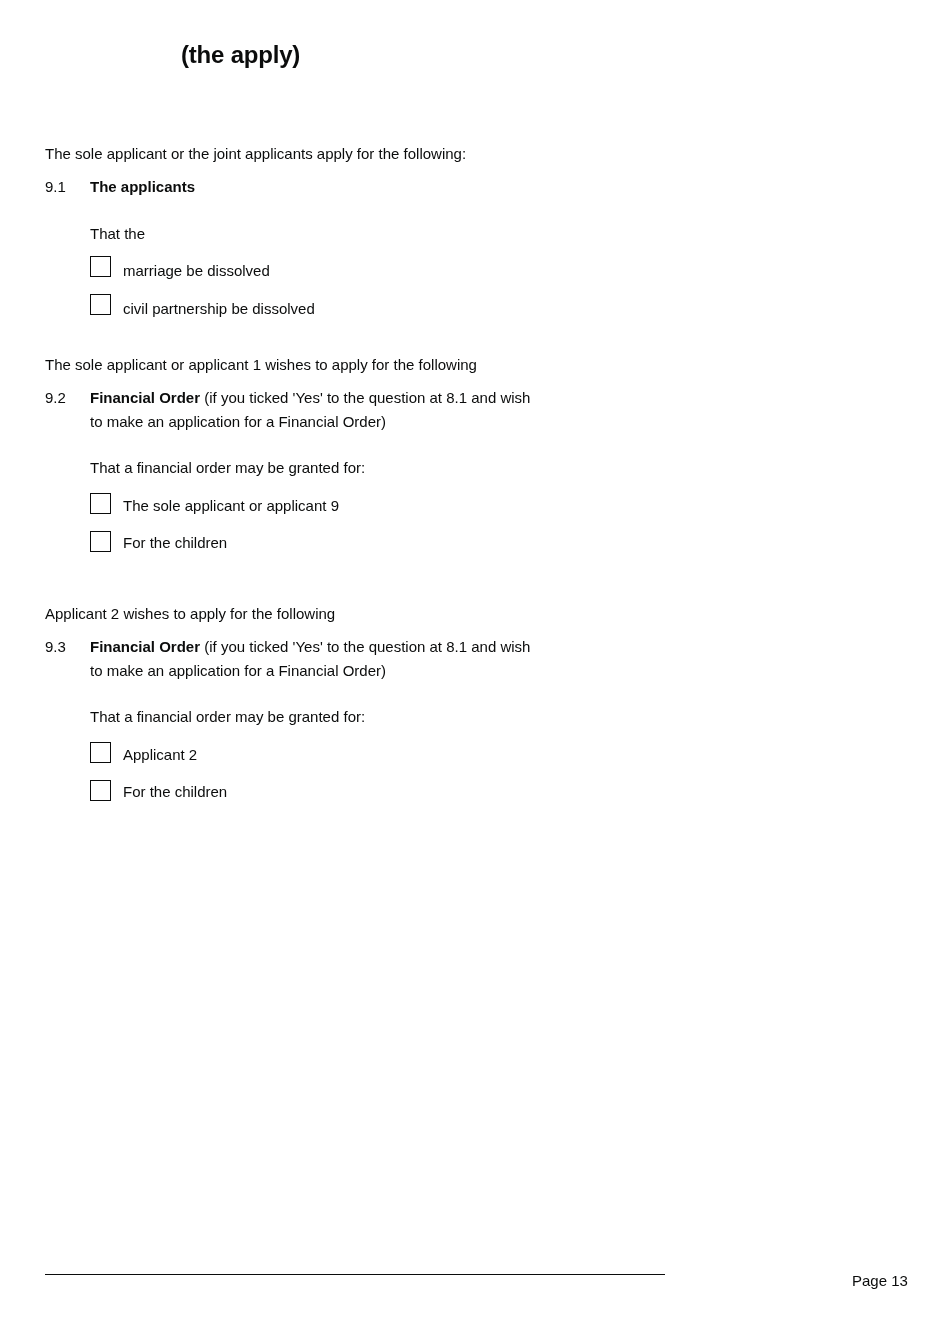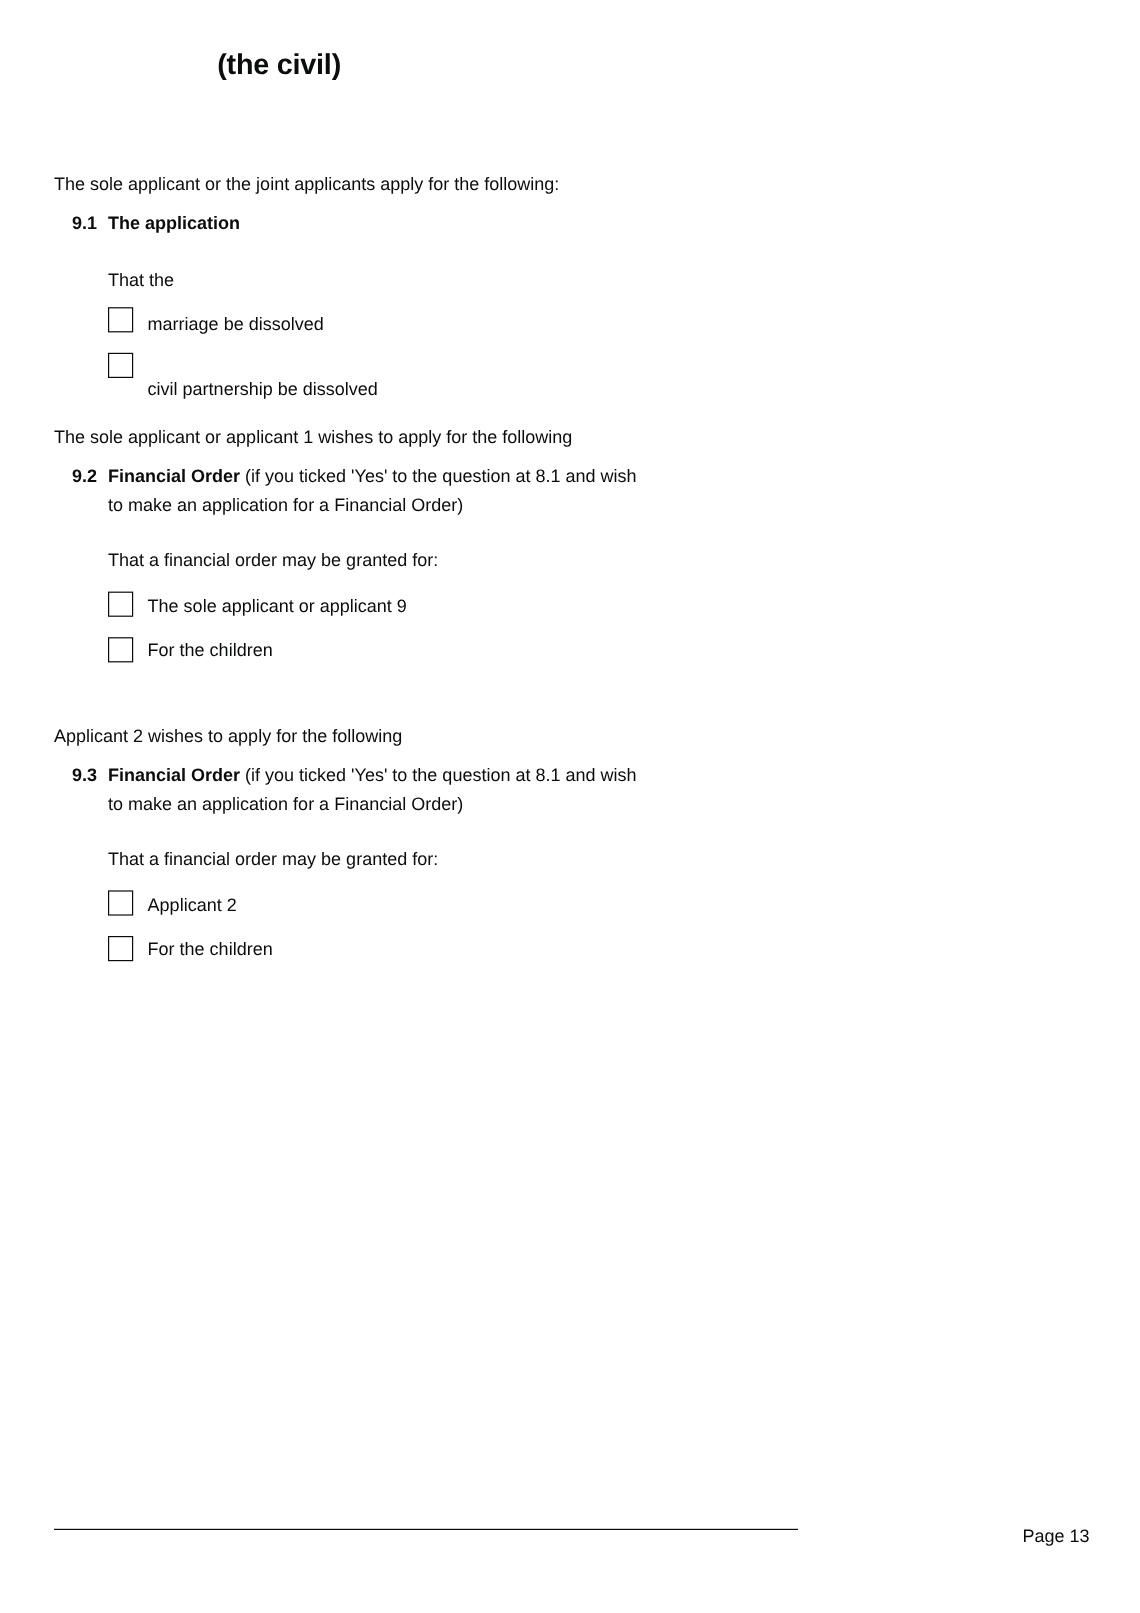--- a/index.html
+++ b/index.html
@@ -7,47 +7,47 @@
       width: 950px; height: 1344px; position: relative; overflow: hidden;
       font-family: "Liberation Sans", sans-serif; color: #0b0c0c;
     }
     .abs { position: absolute; }
     .title {
       left: 45px; top: 40px; font-size: 24px; font-weight: bold; line-height: 30px;
       letter-spacing: -0.2px;
     }
     .title .line2 { display: block; padding-left: 136px; }
     .txt { font-size: 15px; line-height: 24px; white-space: nowrap; }
-    .qnum { font-weight: bold; margin-left: 15px; }
+    .qnum { font-weight: normal; }
     .bold { font-weight: bold; }
     .cb {
       width: 21px; height: 21px; border: 1.3px solid #0b0c0c; box-sizing: border-box;
       background: #fff; cursor: pointer;
     }
     .footer-rule { left: 45px; top: 1274px; width: 620px; height: 0; border-top: 1.3px solid #0b0c0c; }
     .page-num { left: 852px; top: 1271px; font-size: 15px; line-height: 20px; }
   </style>
 </head>
 <body>
 
 <div class="abs title">
-  <span class="line2">(the civil)</span>
+  <span class="line2">(the apply)</span>
 </div>
 
 <div class="abs txt" style="left:45px; top:142px;">The sole applicant or the joint applicants apply for the following:</div>
 
 <div class="abs txt qnum" style="left:45px; top:175px;">9.1</div>
-<div class="abs txt bold" style="left:90px; top:175px;">The application</div>
+<div class="abs txt bold" style="left:90px; top:175px;">The applicants</div>
 <div class="abs txt" style="left:90px; top:222px;">That the</div>
 
 <div class="abs cb" style="left:90px; top:256px;"></div>
 <div class="abs txt" style="left:123px; top:259px;">marriage be dissolved</div>
 
 <div class="abs cb" style="left:90px; top:294px;"></div>
-<div class="abs txt" style="left:123px; top:297px;margin-top:16px;">civil partnership be dissolved</div>
+<div class="abs txt" style="left:123px; top:297px;">civil partnership be dissolved</div>
 
 <div class="abs txt" style="left:45px; top:353px;">The sole applicant or applicant 1 wishes to apply for the following</div>
 
 <div class="abs txt qnum" style="left:45px; top:386px;">9.2</div>
 <div class="abs txt" style="left:90px; top:386px;"><span class="bold">Financial Order</span><span> (if you ticked 'Yes' to the question at 8.1 and wish</span></div>
 <div class="abs txt" style="left:90px; top:410px;">to make an application for a Financial Order)</div>
 <div class="abs txt" style="left:90px; top:456px;">That a financial order may be granted for:</div>
 
 <div class="abs cb" style="left:90px; top:493px;"></div>
 <div class="abs txt" style="left:123px; top:494px;">The sole applicant or applicant 9</div>

